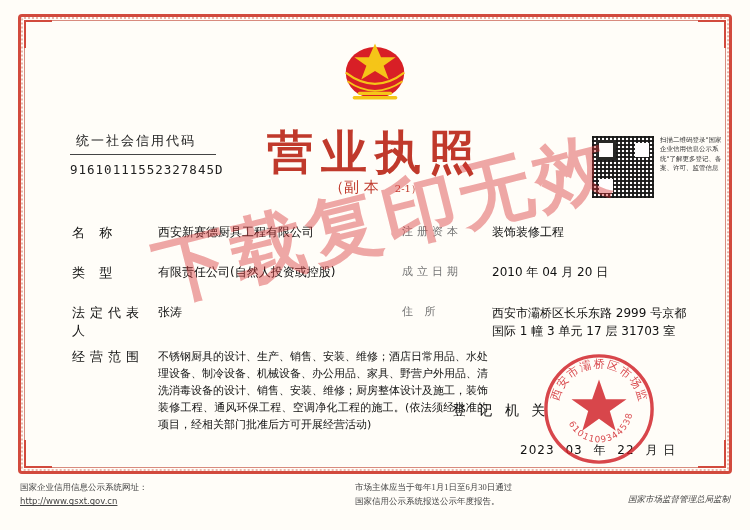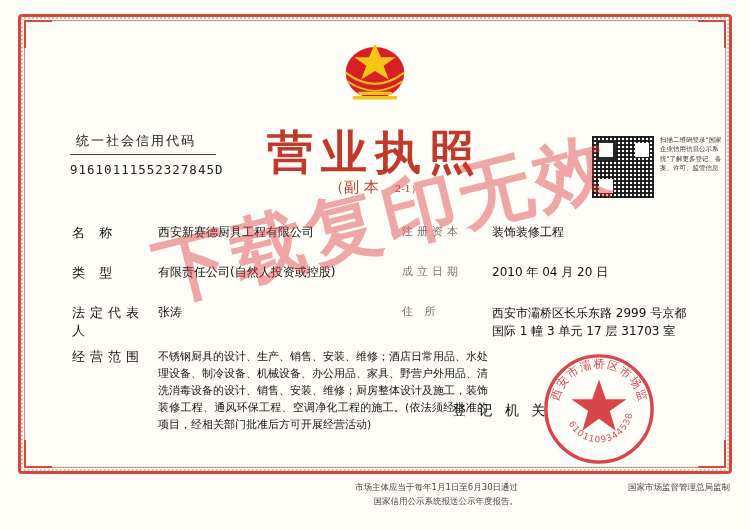--- a/index.html
+++ b/index.html
@@ -304,27 +304,29 @@
   }
   .footer .f-left a {
     color: #444;
     text-decoration: underline;
   }
   .footer .f-center {
     position: absolute;
     left: 355px;
     top: 2px;
     line-height: 1.7;
-    text-align: right;
+    text-align: left;
+    font-family: Liberation Serif, serif;
   }
   .footer .f-right {
     position: absolute;
     right: 20px;
-    top: 2px;
+    top: 14px;
     line-height: 1.7;
+    font-style: italic;
   }
 </style>
 </head>
 <body>
 
 <div class="page">
 
   <div class="border-outer"></div>
   <div class="border-dots"></div>
   <div class="border-inner"></div>
@@ -393,26 +395,38 @@
     <path id="sealArc" d="M60 60 m -42,0 a 42,42 0 1,1 84,0" fill="none"></path>
     <text font-size="11.5" fill="#d01f26" letter-spacing="1.6" font-family="DejaVu Serif, serif">
       <textPath href="#sealArc" startOffset="6%">西安市灞桥区市场监督管理局</textPath>
     </text>
     <path id="sealArcBottom" d="M60 60 m -34,0 a 34,34 0 0,0 68,0" fill="none"></path>
     <text font-size="9" fill="#d01f26" letter-spacing="1" font-family="DejaVu Sans, sans-serif">
       <textPath href="#sealArcBottom" startOffset="14%">6101109344538</textPath>
     </text>
   </svg>
 
+  <div class="date-line">
+    <span>2023</span>
+    <span class="num">03</span>
+    <span>年</span>
+    <span class="num">22</span>
+    <span>月</span>
+    <span>日</span>
+  </div>
 
   <div class="watermark">
     <div class="wm-text">下载复印无效</div>
   </div>
 
   <div class="footer">
+    <div class="f-left">
+      <div>国家企业信用信息公示系统网址：</div>
+      <div><a href="#">http://www.gsxt.gov.cn</a></div>
+    </div>
     <div class="f-center">
       <div>市场主体应当于每年1月1日至6月30日通过</div>
       <div>国家信用公示系统报送公示年度报告。</div>
     </div>
     <div class="f-right">
       <div>国家市场监督管理总局监制</div>
     </div>
   </div>
 
 </div>

